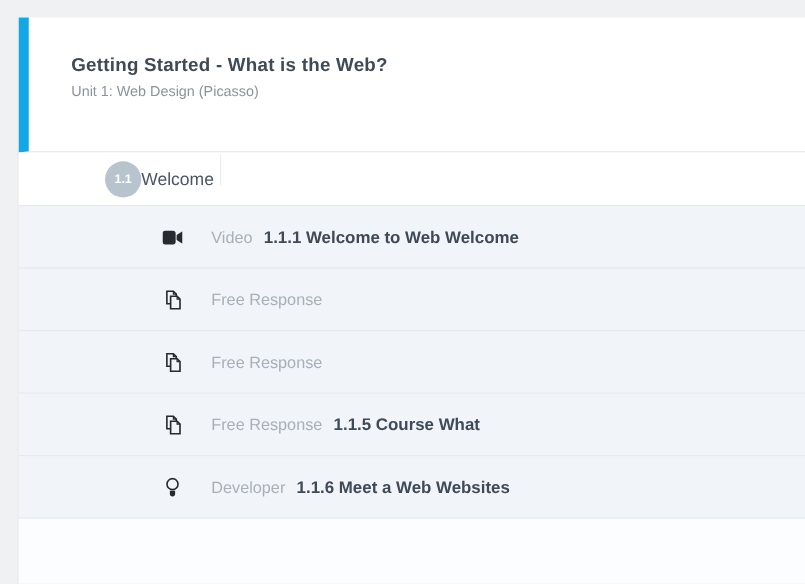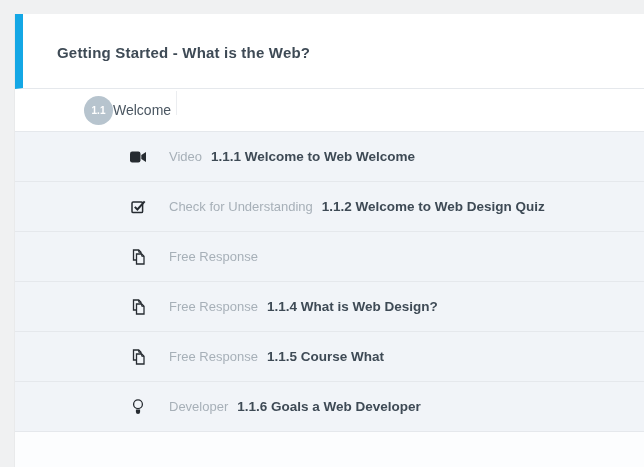--- a/index.html
+++ b/index.html
@@ -13,21 +13,21 @@
     background:var(--page-bg);
     font-family:"Liberation Sans","DejaVu Sans",sans-serif;
     padding:14px 0 0 14px;
   }
   .content{width:630px;height:453px;display:flex;flex-direction:column;border-left:1px solid #e9eaeb;}
   
   .header-card{
     background:var(--card-bg);
     border-left:8px solid var(--accent);
     border-bottom:1px solid var(--hairline);
-    height:75px;
+    height:108px;
     padding:30px 24px 0 34px;
   }
   .page-title{font-size:15px;font-weight:700;color:var(--title);letter-spacing:.2px}
   .page-subtitle{font-size:11.5px;color:var(--subtitle);margin-top:7px}
   
   .module-header{
     background:var(--card-bg);
     border-bottom:1px solid var(--hairline);
     height:43px;
     display:flex;align-items:center;
@@ -61,48 +61,39 @@
   
   .next-section{flex:1;background:var(--next-bg)}
 </style>
 </head>
 <body>
 
 <div class="content">
 
   <div class="header-card">
     <div class="page-title">Getting Started - What is the Web?</div>
+    <div class="page-subtitle">Unit 1: Web Design (Picasso)</div>
   </div>
 
   <div class="module-header">
     <div class="module-badge">1.1</div>
     <div class="module-title">Welcome</div>
     <span class="module-divider"></span>
   </div>
 
   <div class="lesson-list">
       <div class="item-row">
     <span class="item-icon">
           <svg width="16" height="12" viewBox="0 0 16 12">
             <rect x="0" y="0.5" width="10.5" height="11" rx="2.2" fill="currentColor"></rect>
             <path d="M11.3 4 L16 1 V11 L11.3 8 Z" fill="currentColor"></path>
           </svg>
         </span>
     <span class="item-type">Video</span>
     <span class="item-title">1.1.1 Welcome to Web Welcome</span>
-  </div>
-      <div class="item-row">
-    <span class="item-icon">
-          <svg width="15" height="15" viewBox="0 0 15 15">
-            <rect x="1" y="3" width="10.6" height="10.6" rx="1.2" fill="none" stroke="currentColor" stroke-width="1.5"></rect>
-            <path d="M3.8 7.9 L6.4 10.5 L13.7 2.3" fill="none" stroke="currentColor" stroke-width="2"></path>
-          </svg>
-        </span>
-    <span class="item-type">Check for Understanding</span>
-    <span class="item-title">1.1.2 Welcome to Web Design Quiz</span>
   </div>
       <div class="item-row">
     <span class="item-icon">
           <svg width="15" height="16" viewBox="0 0 15 16">
             <path d="M2.5 1 h5.2 l2.3 2.3 V11 H2.5 Z" fill="none" stroke="currentColor" stroke-width="1.3"></path>
             <path d="M7.7 1 V3.3 H10" fill="none" stroke="currentColor" stroke-width="1"></path>
             <path d="M5.5 5 h5.2 l2.3 2.3 V15 H5.5 Z" fill="#f1f4f8" stroke="currentColor" stroke-width="1.3"></path>
             <path d="M10.7 5 V7.3 H13" fill="none" stroke="currentColor" stroke-width="1"></path>
           </svg>
         </span>
@@ -111,21 +102,20 @@
       <div class="item-row">
     <span class="item-icon">
           <svg width="15" height="16" viewBox="0 0 15 16">
             <path d="M2.5 1 h5.2 l2.3 2.3 V11 H2.5 Z" fill="none" stroke="currentColor" stroke-width="1.3"></path>
             <path d="M7.7 1 V3.3 H10" fill="none" stroke="currentColor" stroke-width="1"></path>
             <path d="M5.5 5 h5.2 l2.3 2.3 V15 H5.5 Z" fill="#f1f4f8" stroke="currentColor" stroke-width="1.3"></path>
             <path d="M10.7 5 V7.3 H13" fill="none" stroke="currentColor" stroke-width="1"></path>
           </svg>
         </span>
     <span class="item-type">Free Response</span>
-    <span class="item-title">1.1.4 What is Web Design?</span>
   </div>
       <div class="item-row">
     <span class="item-icon">
           <svg width="15" height="16" viewBox="0 0 15 16">
             <path d="M2.5 1 h5.2 l2.3 2.3 V11 H2.5 Z" fill="none" stroke="currentColor" stroke-width="1.3"></path>
             <path d="M7.7 1 V3.3 H10" fill="none" stroke="currentColor" stroke-width="1"></path>
             <path d="M5.5 5 h5.2 l2.3 2.3 V15 H5.5 Z" fill="#f1f4f8" stroke="currentColor" stroke-width="1.3"></path>
             <path d="M10.7 5 V7.3 H13" fill="none" stroke="currentColor" stroke-width="1"></path>
           </svg>
         </span>
@@ -133,19 +123,19 @@
     <span class="item-title">1.1.5 Course What</span>
   </div>
       <div class="item-row">
     <span class="item-icon">
           <svg width="12" height="16" viewBox="0 0 12 16">
             <circle cx="6" cy="5.3" r="4.4" fill="none" stroke="currentColor" stroke-width="1.3"></circle>
             <path d="M3.9 10.6 h4.2 v2.4 a2.1 2.1 0 0 1 -4.2 0 Z" fill="currentColor"></path>
           </svg>
         </span>
     <span class="item-type">Developer</span>
-    <span class="item-title">1.1.6 Goals a Web Developer</span>
+    <span class="item-title">1.1.6 Meet a Web Websites</span>
   </div>
     </div>
 
   <div class="next-section"></div>
 
 </div>
 
 </body></html>

